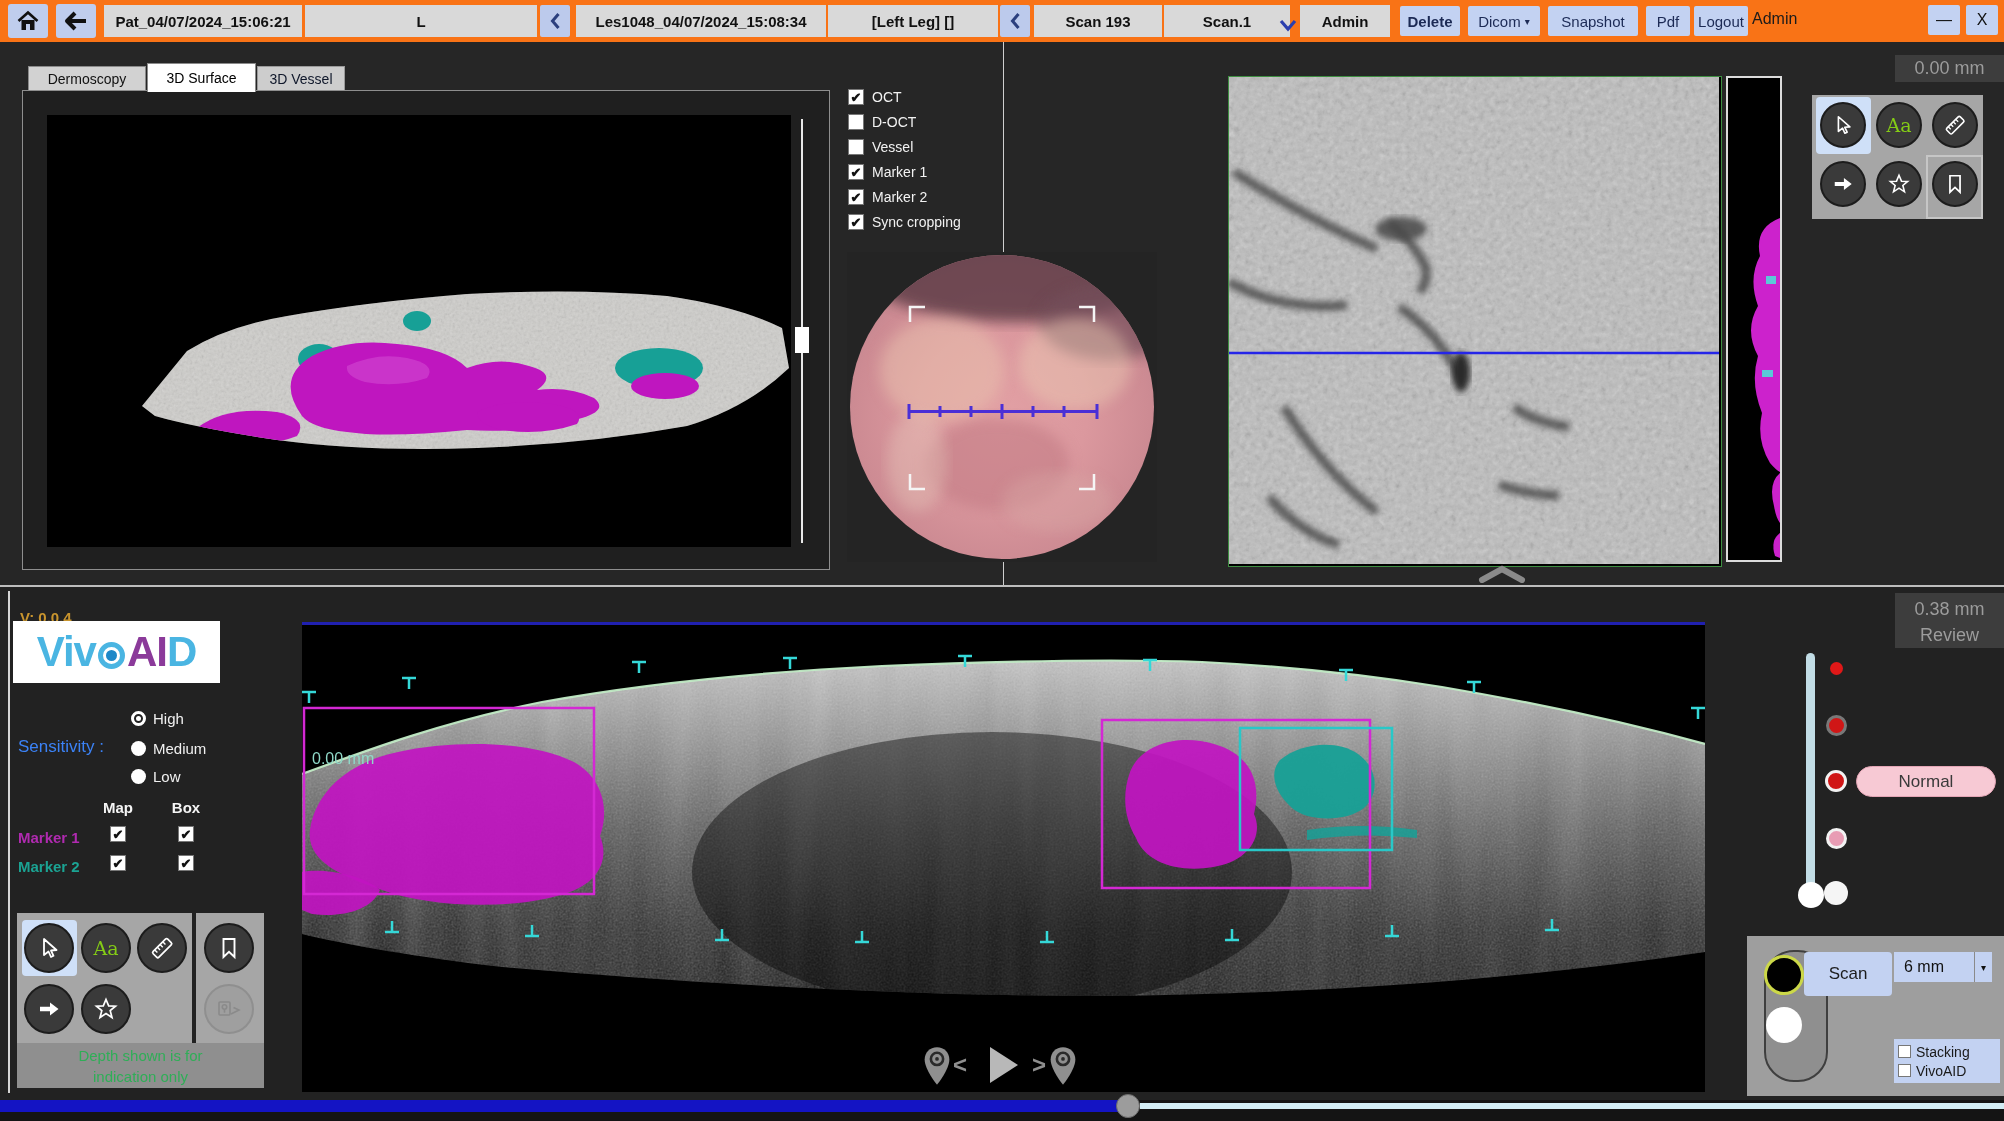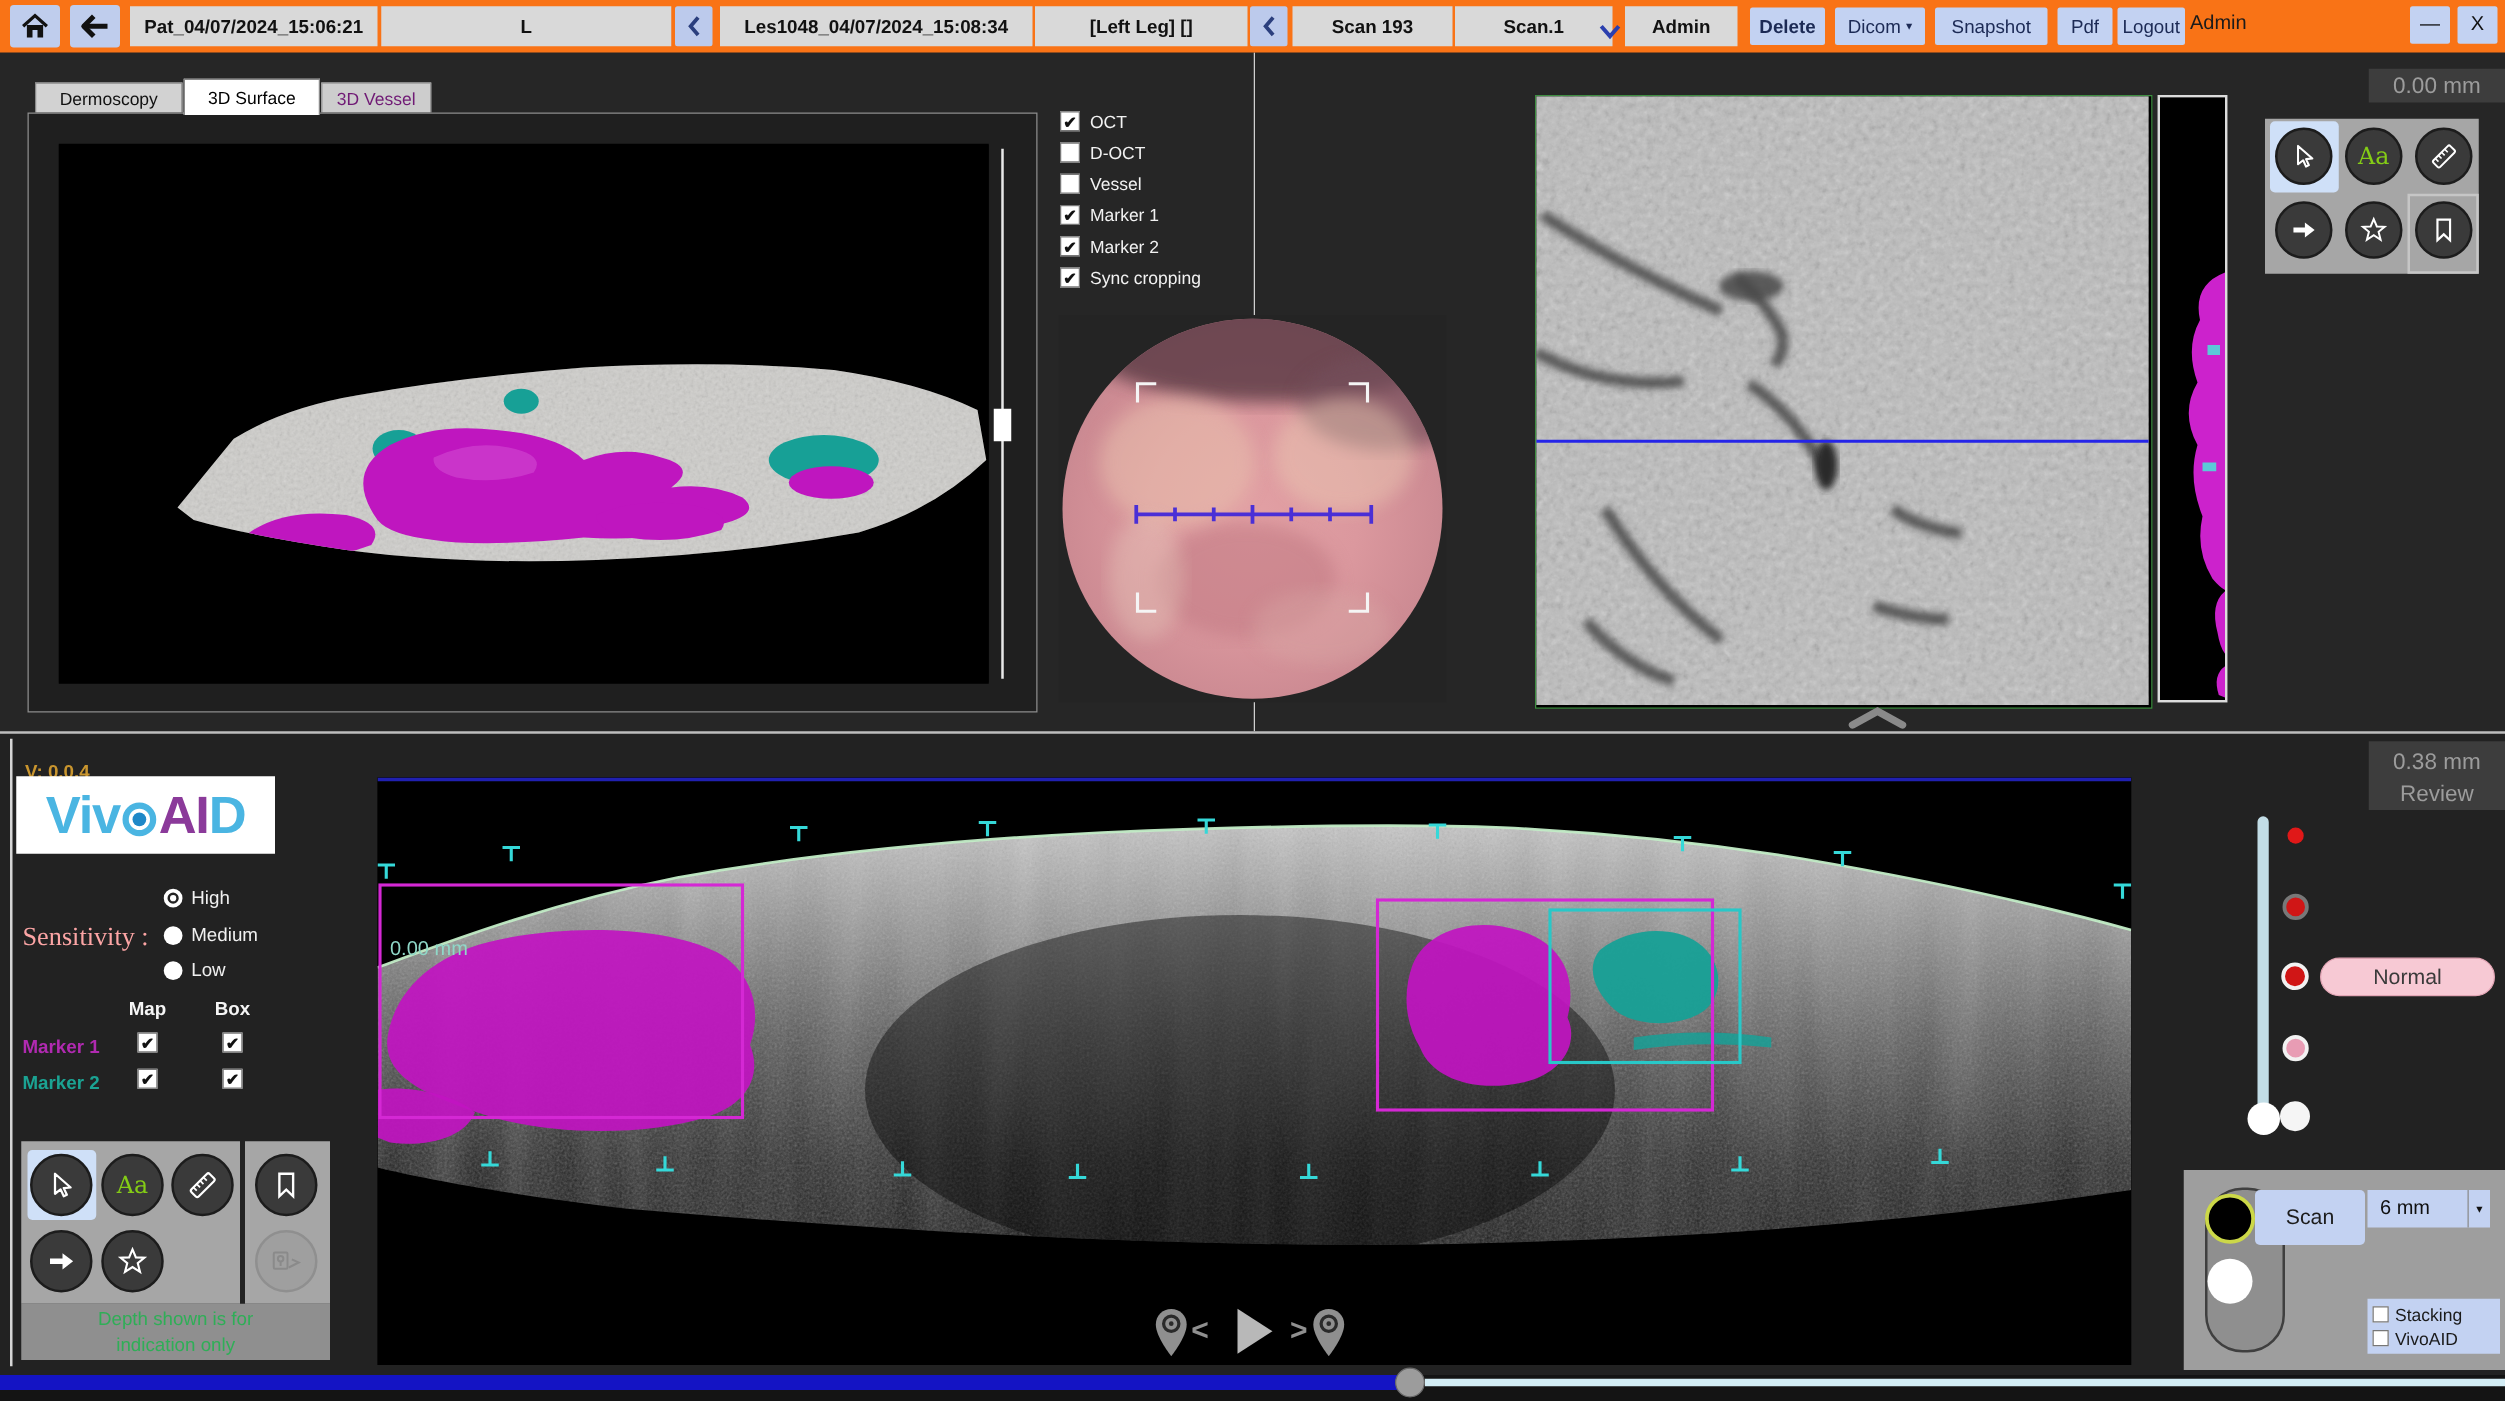--- a/index.html
+++ b/index.html
@@ -20,21 +20,21 @@
   .tb-user{position:absolute;top:10px;color:#1b1b1b;font-size:16px;}
   .tb-win{position:absolute;top:5px;width:32px;height:30px;background:#c3d2f2;color:#111;
       display:flex;align-items:center;justify-content:center;font-size:16px;cursor:pointer;border-radius:2px;}
 
   
   .top-section{position:absolute;top:42px;left:0;width:2004px;height:543px;background:#262626;}
   .tab{position:absolute;display:flex;align-items:center;justify-content:center;
       font-size:14px;cursor:pointer;box-sizing:border-box;}
   .tab-normal{background:#d2d2d2;color:#111;border:1px solid #8a8a8a;}
   .tab-active{background:#ffffff;color:#000;border:1px solid #8a8a8a;border-bottom:none;z-index:3;}
-  .tab-disabled{background:#cdcdcd;color:#701a75;border:1px solid #9a9a9a;}
+  .tab-disabled{background:#cdcdcd;color:#0f172a;border:1px solid #9a9a9a;}
   .panel3d{position:absolute;left:22px;top:48px;width:806px;height:478px;background:#1f1f1f;
       border:1px solid #8e8e8e;}
   .viewport3d{position:absolute;left:24px;top:24px;width:744px;height:432px;background:#000;}
   .vslider-line{position:absolute;left:778px;top:28px;width:2px;height:424px;background:#e8e8e8;}
   .vslider-thumb{position:absolute;left:772px;top:236px;width:14px;height:26px;background:#fff;cursor:pointer;}
 
   .opt-row{position:absolute;left:848px;display:flex;align-items:center;gap:8px;height:22px;}
   .cb{width:16px;height:16px;background:#fff;border:1px solid #777;box-sizing:border-box;
       display:flex;align-items:center;justify-content:center;font-size:13px;font-weight:bold;color:#111;cursor:pointer;}
   .cb[data-checked="true"]::after{content:"✔";line-height:1;}
@@ -63,21 +63,21 @@
   .left-line{position:absolute;left:8px;top:4px;width:2px;height:502px;background:#d5d5d5;}
   .version{position:absolute;left:20px;top:22px;color:#c9952e;font-weight:bold;font-size:15px;}
   .logo-box{position:absolute;left:13px;top:34px;width:207px;height:62px;background:#fff;
       display:flex;align-items:center;justify-content:center;}
   .logo-box span{font-size:42px;font-weight:bold;letter-spacing:-1px;line-height:1;}
   .lg-viv,.lg-d{color:#4ab5e2;}
   .lg-ai{color:#8b3a9a;}
   .lg-o{width:27px;height:27px;border:5px solid #4ab5e2;border-radius:50%;box-sizing:border-box;
       display:inline-flex;align-items:center;justify-content:center;margin:6px 2px 0 2px;}
   .lg-o::after{content:"";width:11px;height:11px;border-radius:50%;background:#1e88c8;}
-  .sens-label{position:absolute;left:18px;top:150px;color:#fca5a5;font-size:21px;font-family:Liberation Serif, serif;}
+  .sens-label{position:absolute;left:18px;top:150px;color:#3b82f6;font-size:17px;}
   .radio{position:absolute;width:15px;height:15px;border-radius:50%;background:#fff;cursor:pointer;box-sizing:border-box;}
   .radio[data-selected="true"]{background:transparent;border:3px solid #fff;}
   .radio[data-selected="true"]::after{content:"";position:absolute;left:2px;top:2px;width:5px;height:5px;border-radius:50%;background:#fff;}
   .radio-label{position:absolute;color:#f0f0f0;font-size:15px;}
   .col-hdr{position:absolute;width:46px;text-align:center;color:#f5f5f5;font-weight:bold;font-size:15px;}
   .mk-label{position:absolute;font-size:15px;font-weight:bold;}
   .mk1{color:#b02ab0;} .mk2{color:#1ba393;}
   .mk-cb{position:absolute;}
   .toolbar-bl{background:#a6a6a6;}
   .circle-btn.lg{width:50px;height:50px;}

